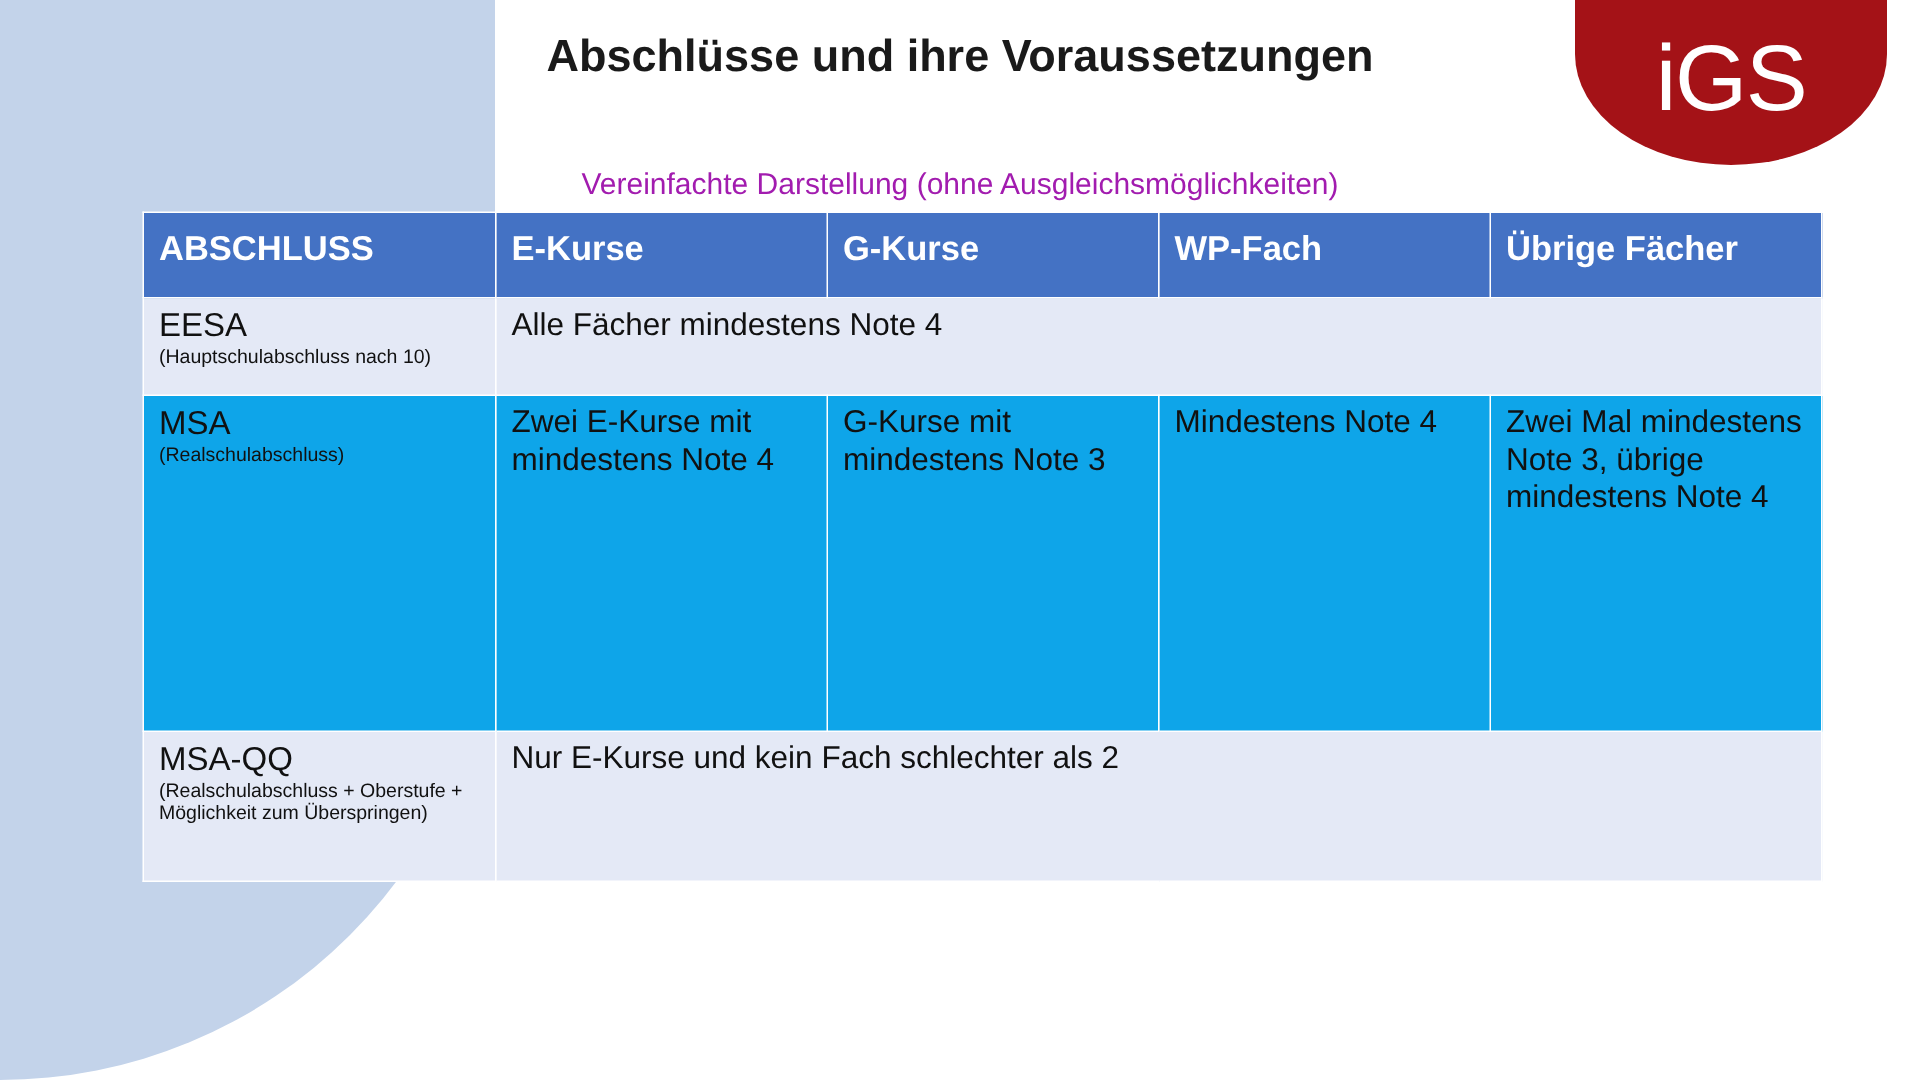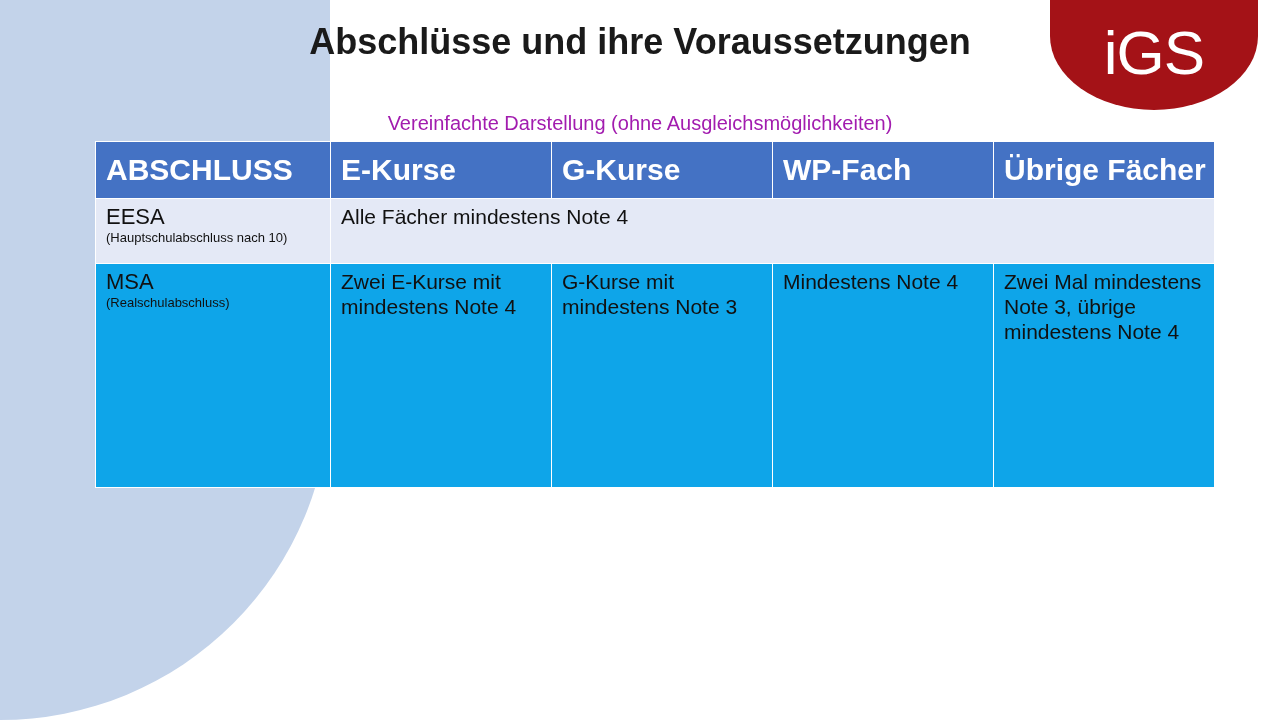--- a/index.html
+++ b/index.html
@@ -51,21 +51,21 @@
     padding-bottom: 26px;
     font-family: "Liberation Sans", sans-serif;
   }
 
   .title {
     position: absolute;
     left: 0;
     top: 18px;
     width: 1280px;
     text-align: center;
-    font-size: 36px;
+    font-size: 30px;
     font-weight: bold;
     color: #1a1a1a;
     line-height: 1.35;
     z-index: 3;
     padding: 0 180px;
     box-sizing: border-box;
   }
   .subtitle {
     position: absolute;
     left: 0;
@@ -93,21 +93,21 @@
     vertical-align: top;
     padding: 6px 8px 6px 10px;
     font-size: 21px;
     color: #111111;
     line-height: 1.18;
   }
   table.grid thead th {
     background: #4472c4;
     color: #ffffff;
     font-weight: bold;
-    font-size: 30px;
+    font-size: 23px;
     text-align: left;
     padding-top: 10px;
     padding-bottom: 10px;
     height: 36px;
   }
   tr.band-a td { background: #e4e9f6; }
   tr.band-b td { background: #0ea5e9; }
 
   .abschluss-name {
     font-size: 22px;
@@ -178,14 +178,21 @@
         <div class="abschluss-name">MSA</div>
         <div class="abschluss-sub">(Realschulabschluss)</div>
       </td>
       <td class="cell-text">Zwei E-Kurse mit mindestens Note 4</td>
       <td class="cell-text">G-Kurse mit mindestens Note 3</td>
       <td class="cell-text">Mindestens Note 4</td>
       <td class="cell-text">Zwei Mal mindestens Note 3, übrige mindestens Note 4</td>
     </tr>
 
 
+    <tr class="band-a" style="height:100px;">
+      <td>
+        <div class="abschluss-name">MSA-QQ</div>
+        <div class="abschluss-sub">(Realschulabschluss + Oberstufe + Möglichkeit zum Überspringen)</div>
+      </td>
+      <td class="center-merge" colspan="4">Nur E-Kurse und kein Fach schlechter als 2</td>
+    </tr>
   </tbody>
 </table>
 
 </body></html>

